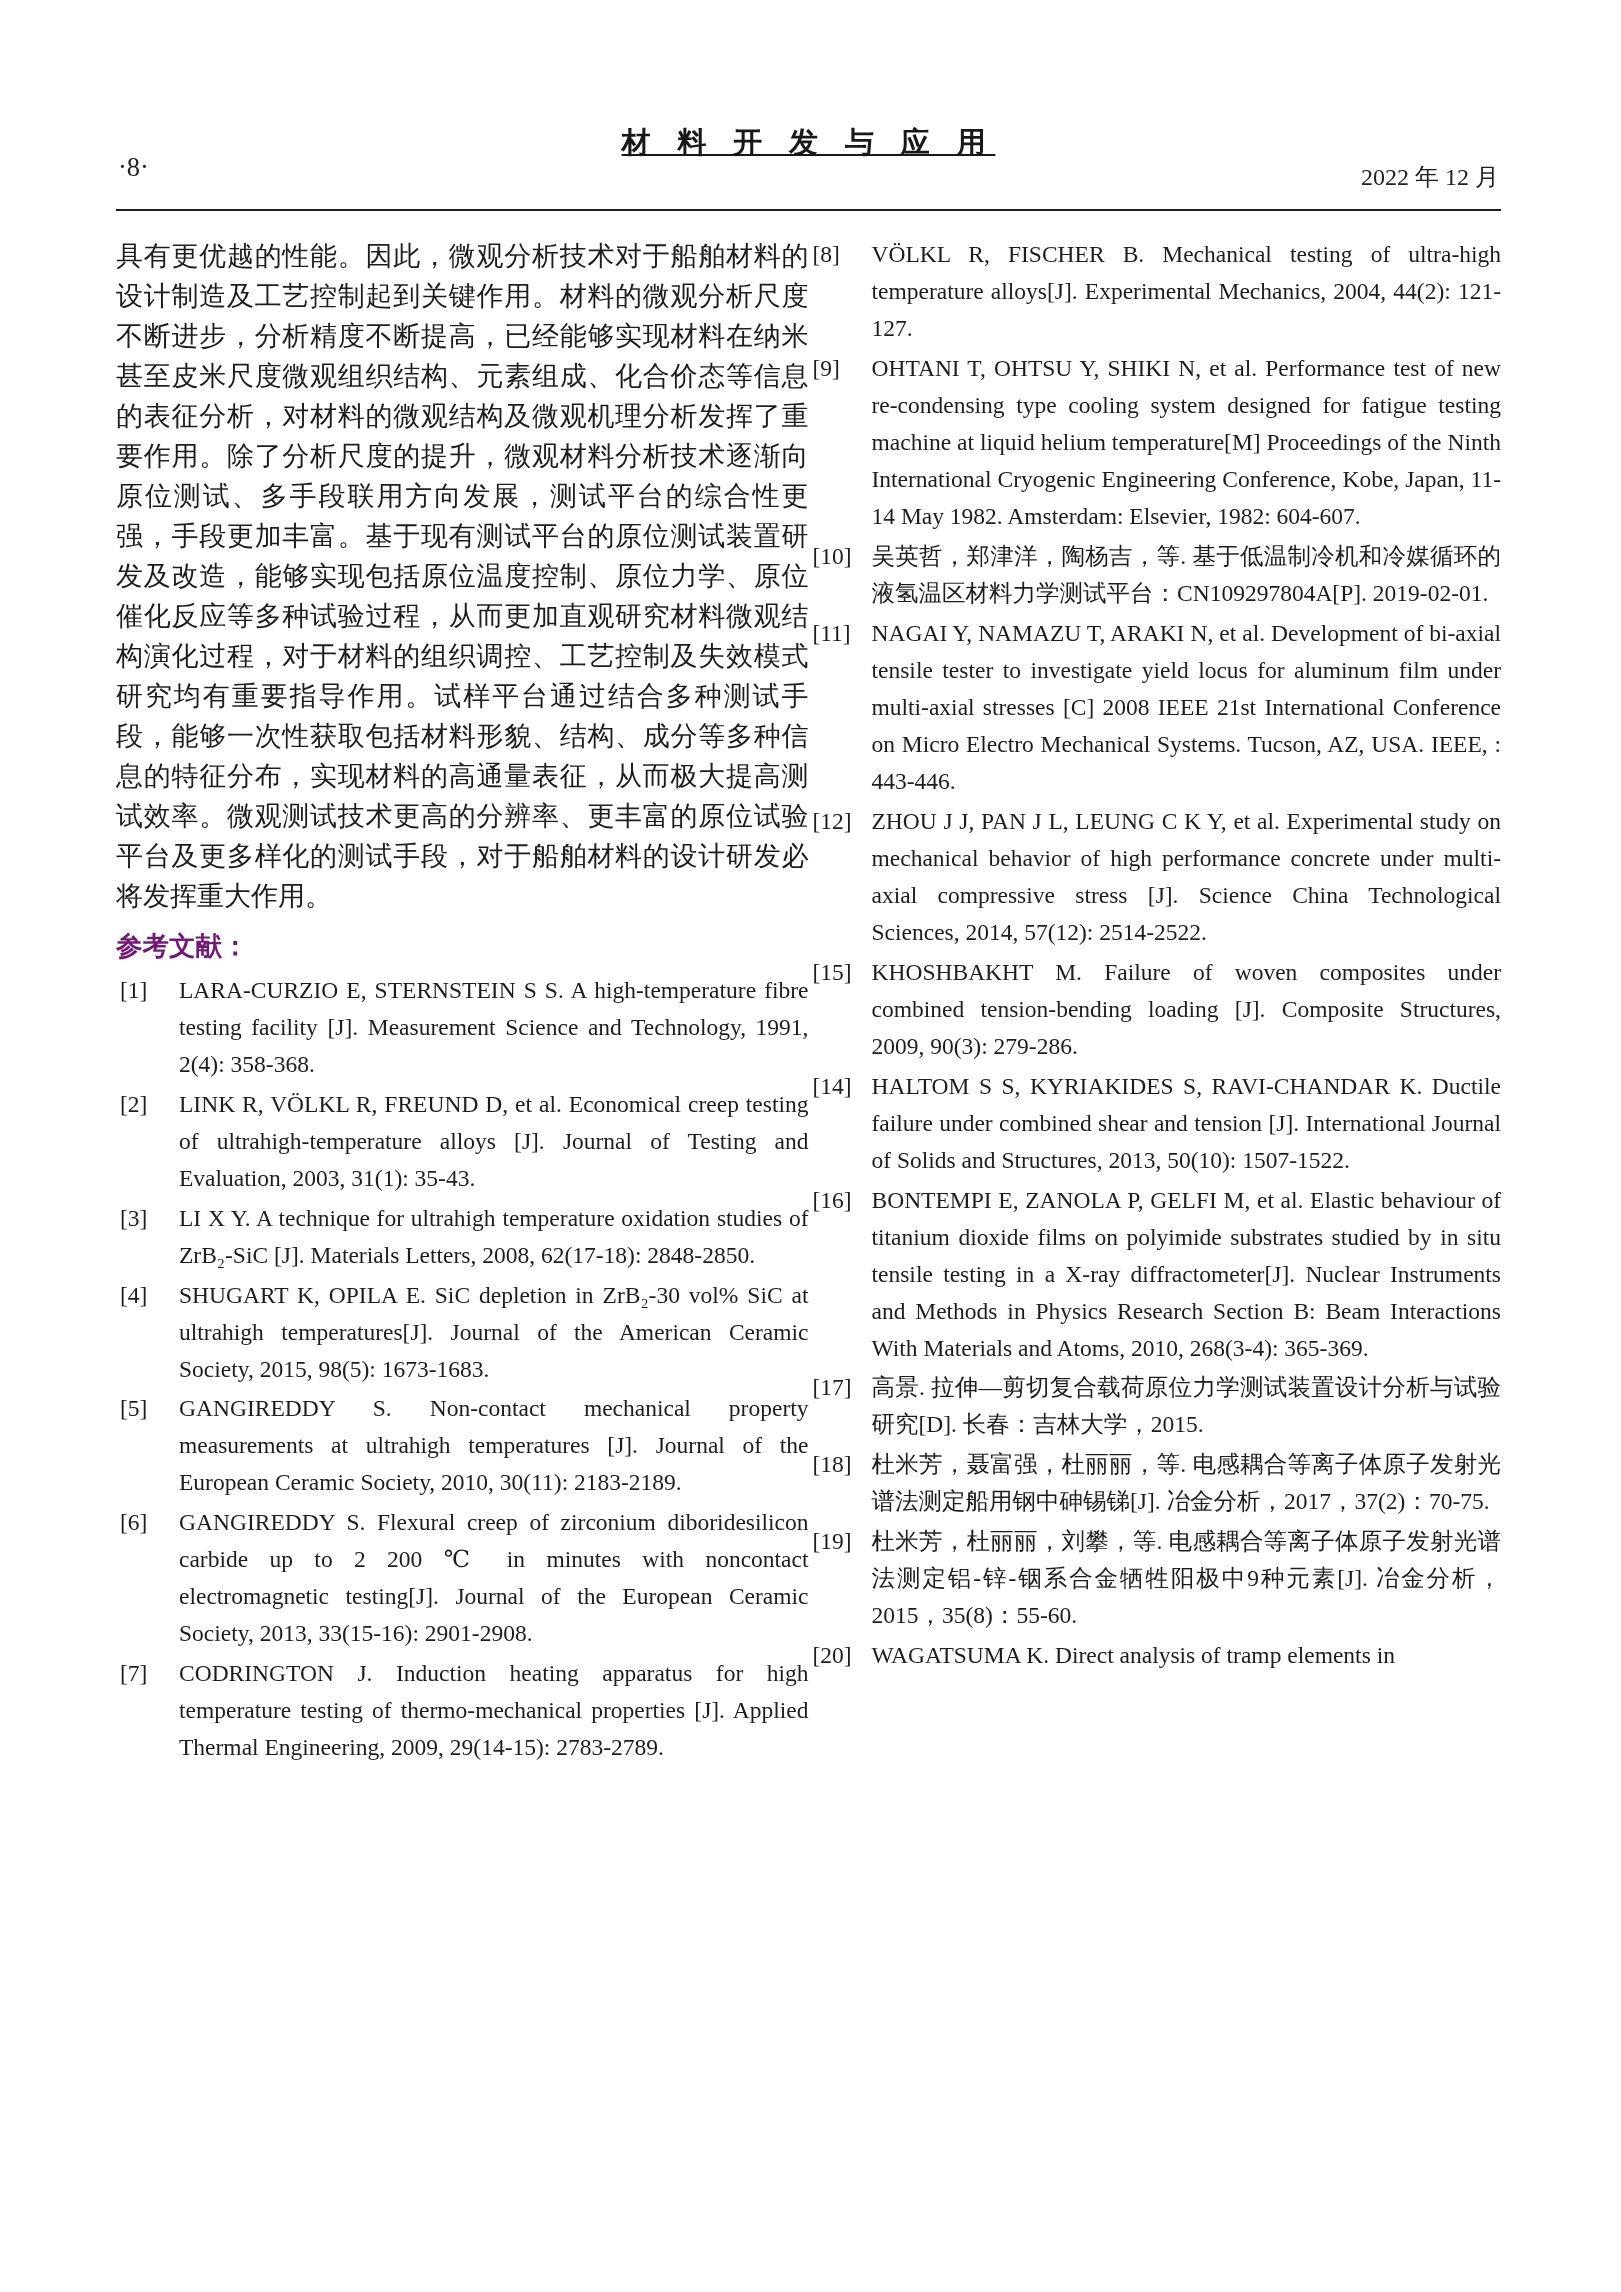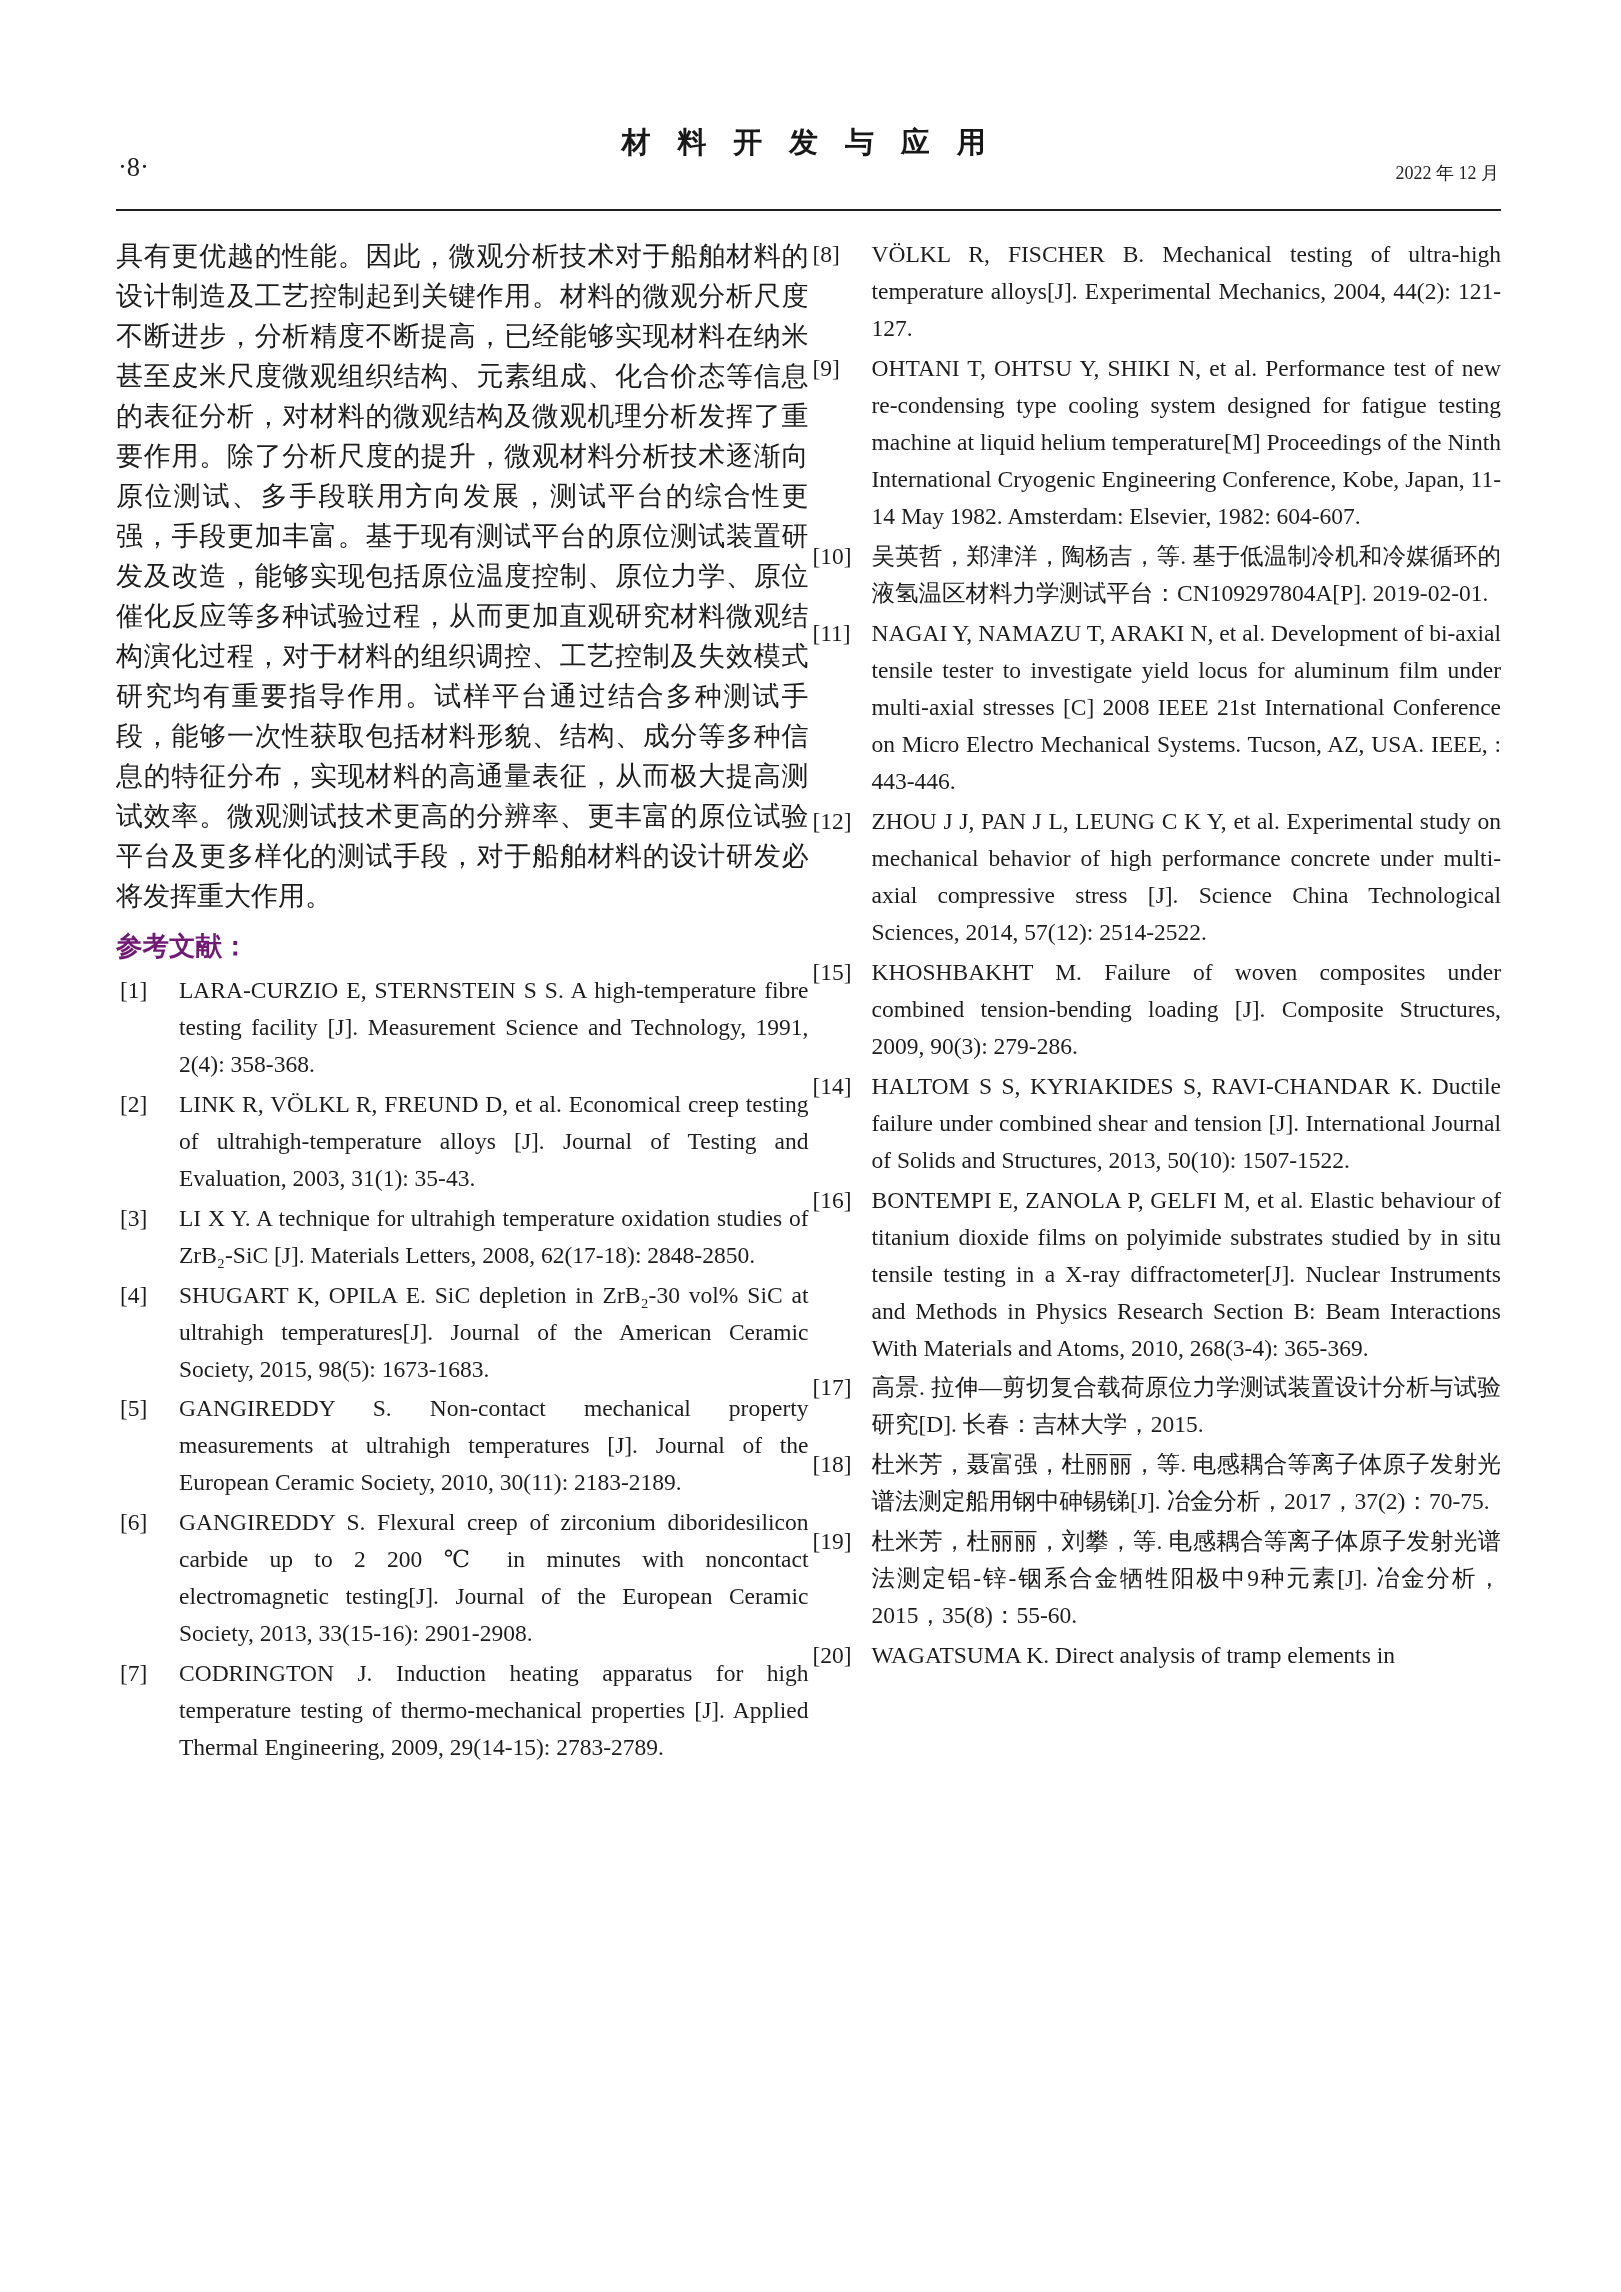--- a/index.html
+++ b/index.html
@@ -24,40 +24,41 @@
     height: 74px;
   }
   .header-center {
     text-align: center;
   }
   .journal-title {
     font-size: 29px;
     font-weight: bold;
     letter-spacing: 9.8px;
     color: #181818;
+    text-decoration: underline;
   }
   .special-issue {
     margin-top: 7.8px;
     font-size: 26.5px;
     font-weight: bold;
     font-style: italic;
     letter-spacing: 2px;
   }
   .page-number {
     position: absolute;
     left: 2px;
     bottom: 13.7px;
     font-size: 26.5px;
     color: #222222;
   }
   .issue-date {
     position: absolute;
     right: 2px;
-    bottom: 12px;
-    font-size: 18px;
+    bottom: 4px;
+    font-size: 24px;
     color: #222222;
   }
   .header-rule {
     margin-top: 11.8px;
     border-top: 2px solid #1e1e1e;
     height: 0;
   }
   .columns {
     display: flex;
     margin-top: 25.5px;

